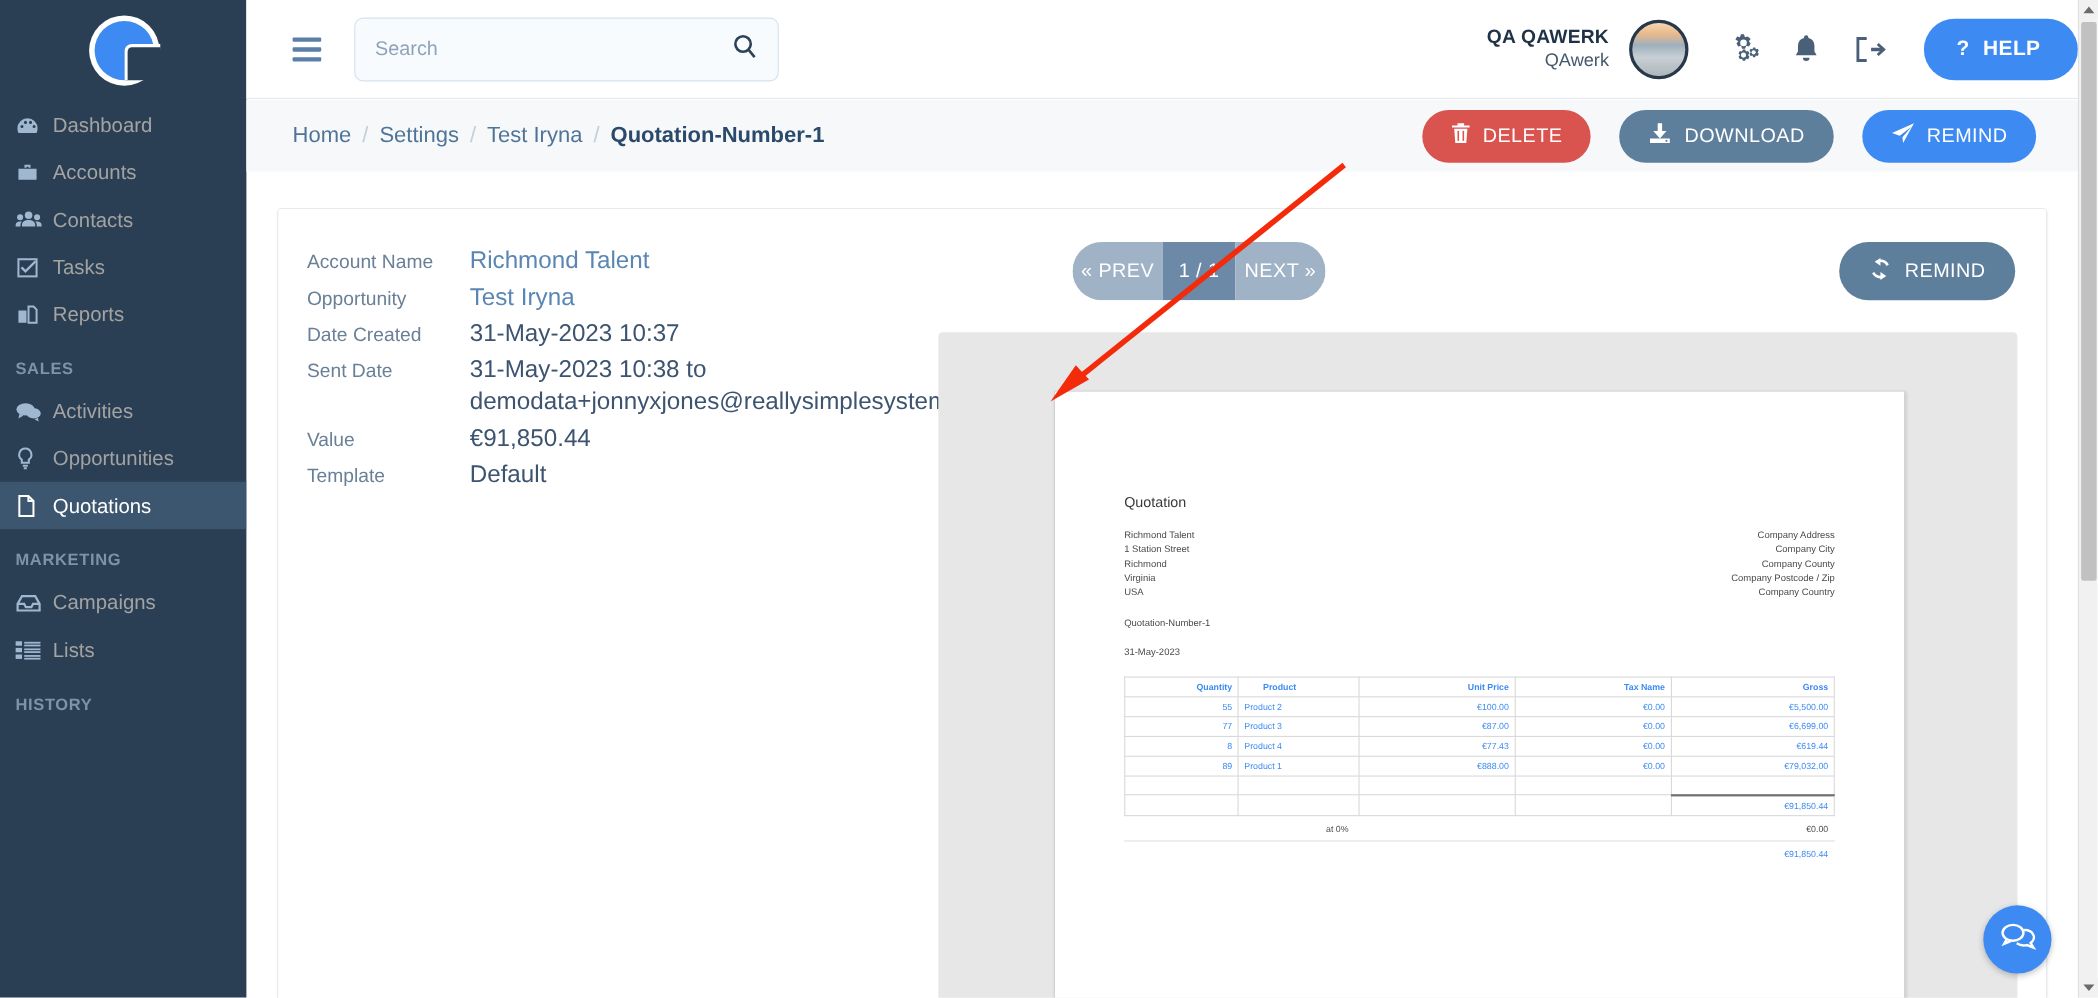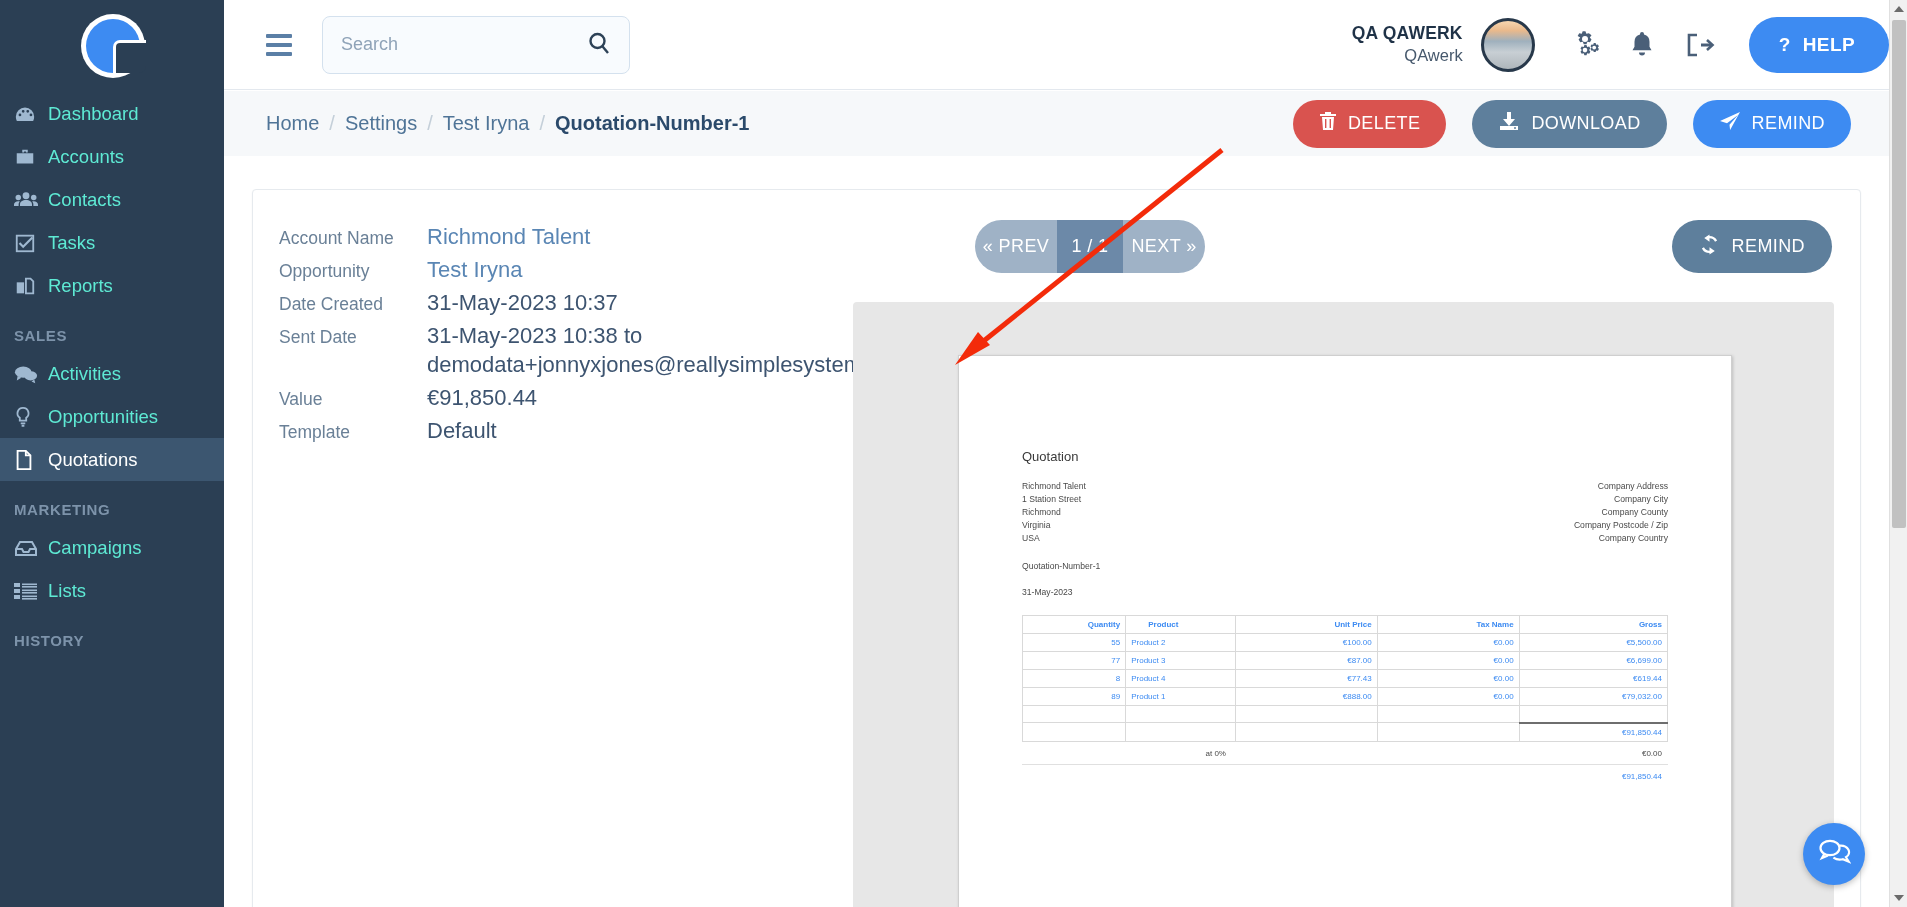--- a/index.html
+++ b/index.html
@@ -31,21 +31,21 @@
     border-radius: 50%; background: #3d8bf2;
   }
   .logo .square {
     position: absolute; left: 38px; top: 28px; width: 33px; height: 33px;
     border-radius: 7px 0 7px 0; background: #2b3f54;
     border-left: 3px solid #ffffff; border-top: 3px solid #ffffff;
   }
 
   .nav-item {
     display: flex; align-items: center; height: 43px; padding-left: 14px;
-    color: #5eead4; font-size: 18.5px; cursor: pointer;
+    color: #a3a3a3; font-size: 18.5px; cursor: pointer;
     text-decoration: none;
   }
   .nav-item .ico {
     width: 34px; flex: 0 0 34px; display: flex; align-items: center;
     justify-content: flex-start; color: #9fb8d0;
   }
   .nav-item .ico svg { display: block; }
   .nav-item.active {
     background: #3c5670; color: #ffffff;
   }
@@ -64,21 +64,21 @@
   .hamburger {
     width: 30px; margin-left: 42px; cursor: pointer;
     display: flex; flex-direction: column; gap: 5px;
   }
   .hamburger span { display: block; height: 4px; background: #5b7fa6; border-radius: 1px; }
   .hamburger span:nth-child(1) { width: 26px; }
   .hamburger span:nth-child(2) { width: 26px; }
   .hamburger span:nth-child(3) { width: 26px; }
 
   .searchbox {
-    margin-left: 26px; width: 308px; height: 58px;
+    margin-left: 26px; width: 386px; height: 58px;
     border: 1px solid #d4e1ee; border-radius: 8px; background: #f8fbfe;
     display: flex; align-items: center; padding: 16px 18px; cursor: text;
   }
   .searchbox input {
     flex: 1; border: none; outline: none; background: transparent;
     font-family: "Liberation Sans", sans-serif; font-size: 18px; color: #3b4a5a;
   }
   .searchbox input::placeholder { color: #8fa3b8; }
   .searchbox .mag { color: #2d4257; }
 

